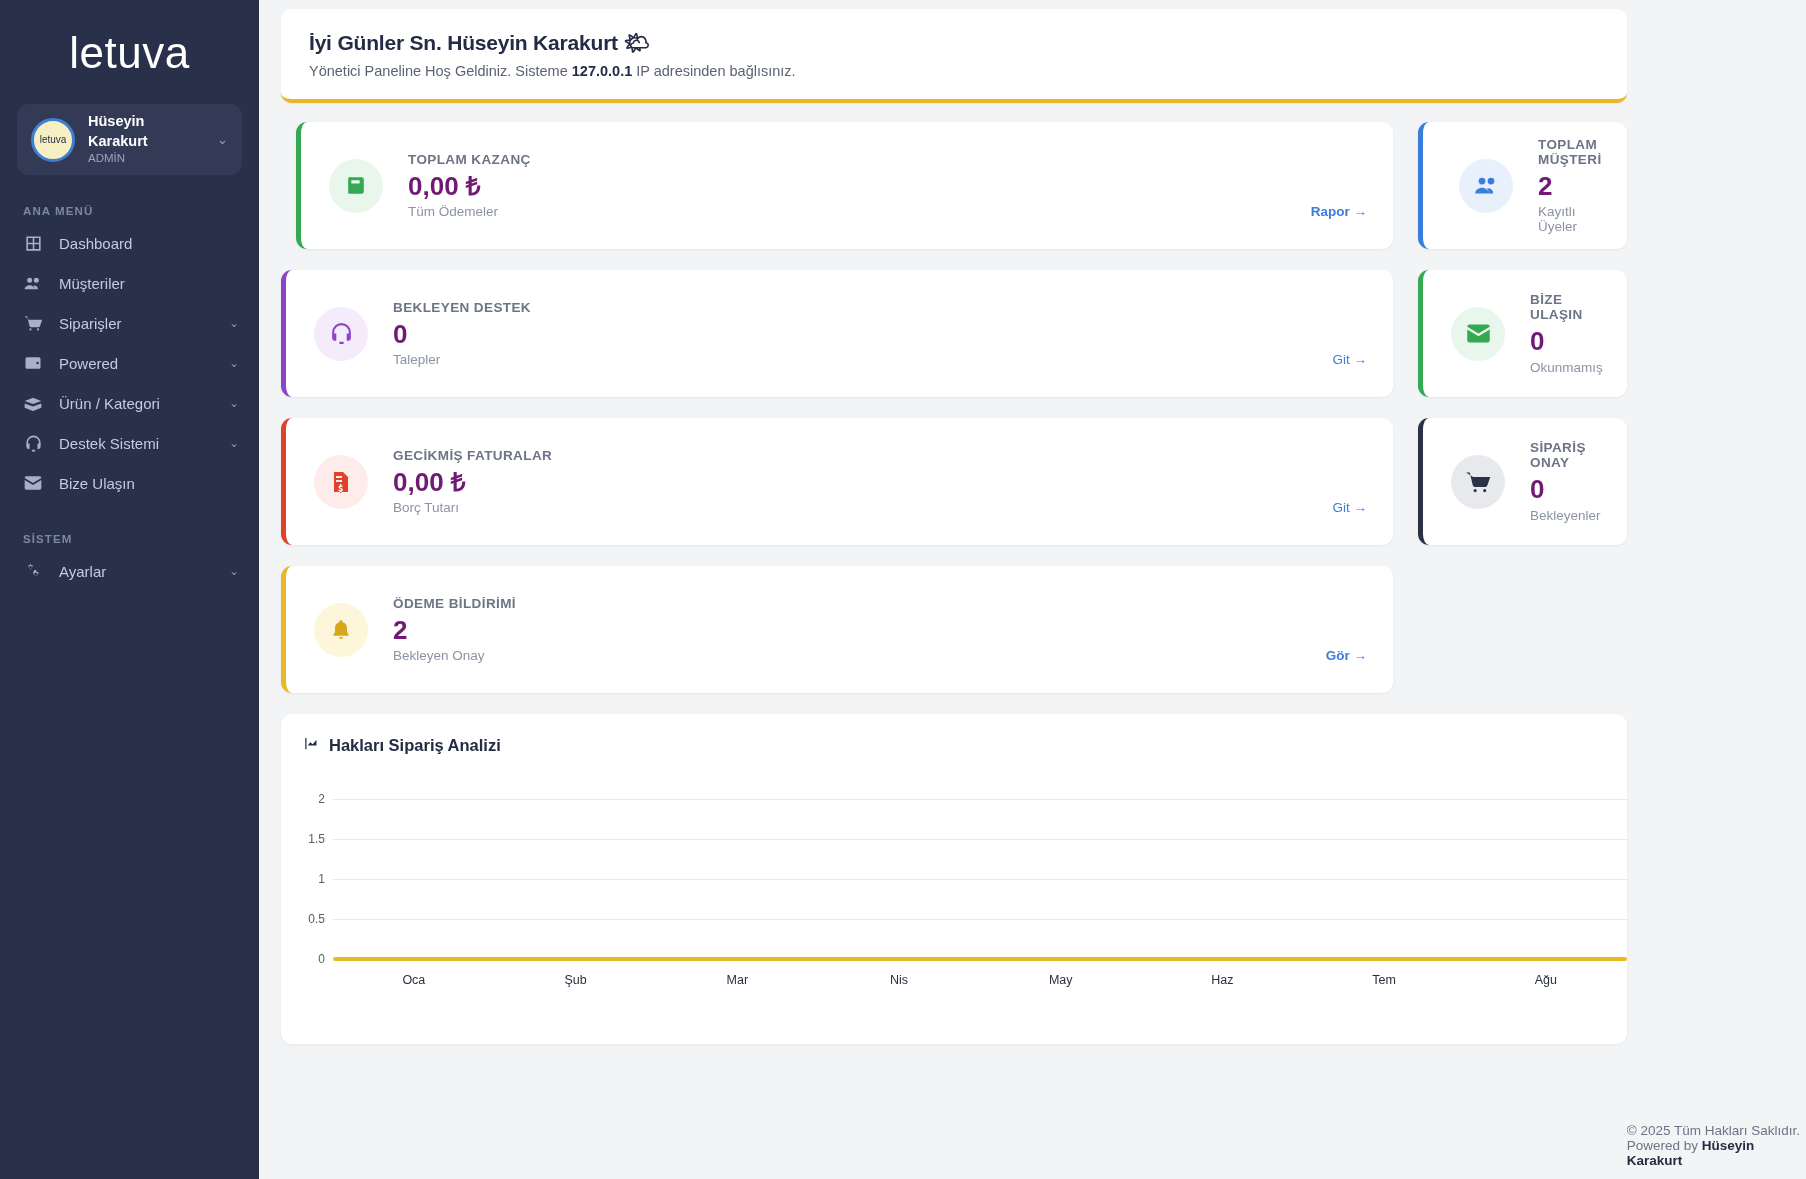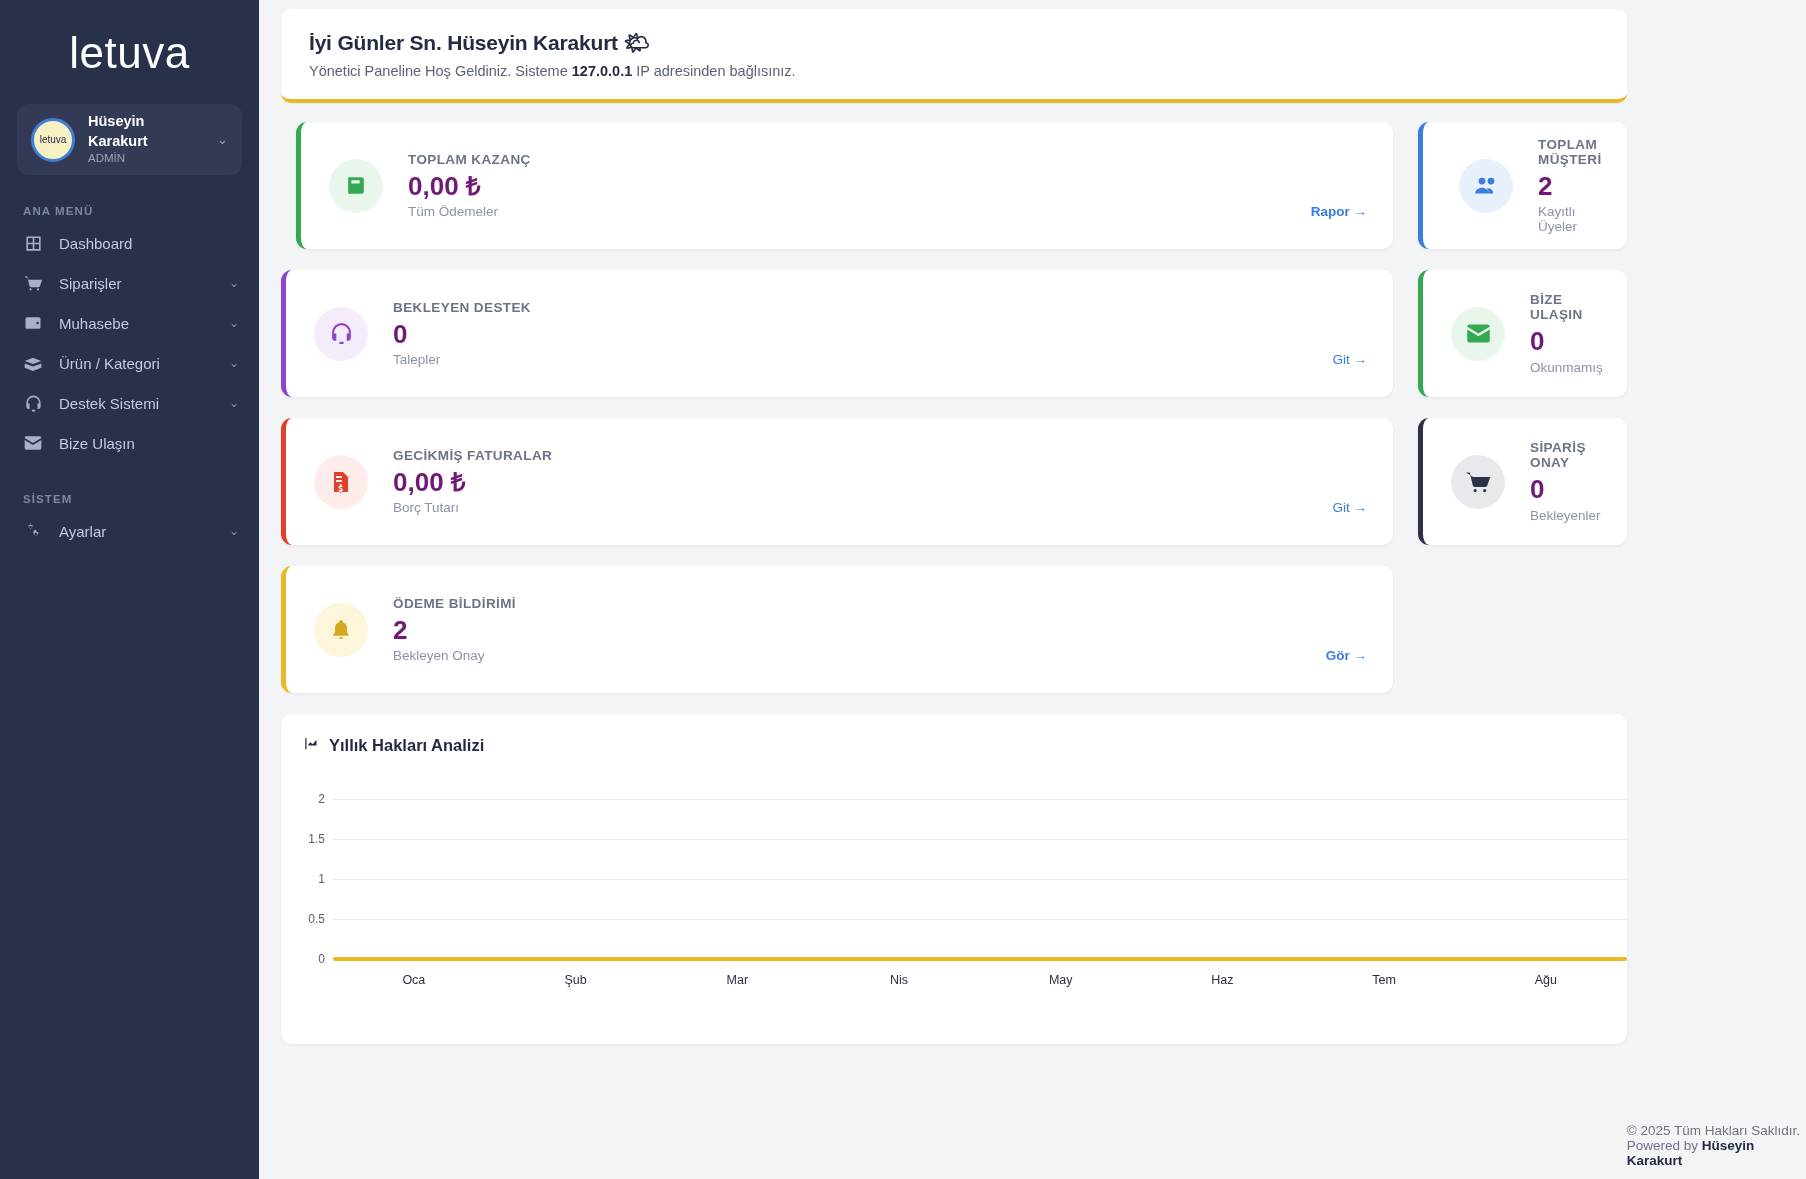--- a/index.html
+++ b/index.html
@@ -216,38 +216,47 @@
     <div class="nav-item">
       <span class="ic">
         <svg width="19" height="19" viewBox="0 0 24 24">
             <path d="M3 3h18v18H3V3zm2 2v6h6V5H5zm8 0v6h6V5h-6zm-8 8v6h6v-6H5zm8 0v6h6v-6h-6z"></path>
           </svg>
       </span>
       <span class="lbl">Dashboard</span>
       <span class="caret"></span>
     </div>
 
+    <div class="nav-item">
+      <span class="ic">
+        <svg width="21" height="21" viewBox="0 0 24 24">
+            <path d="M8 11a3 3 0 100-6 3 3 0 000 6zm8 0a3 3 0 100-6 3 3 0 000 6zM2 19c0-3 3-5 6-5s6 2 6 5H2zm12.2-4.6c2.3.5 3.8 2.2 3.8 4.6h-4c0-1.8-.6-3.3-1.6-4.4.6-.1 1.2-.2 1.8-.2z"></path>
+          </svg>
+      </span>
+      <span class="lbl">Müşteriler</span>
+      <span class="caret"></span>
+    </div>
 
     <div class="nav-item">
       <span class="ic">
         <svg width="20" height="20" viewBox="0 0 24 24">
             <path d="M2 4h3l2.7 11.3a2 2 0 002 1.7h8.9a2 2 0 002-1.6L23 8H7M9 21a1.3 1.3 0 100-2.6A1.3 1.3 0 009 21zm9 0a1.3 1.3 0 100-2.6A1.3 1.3 0 0018 21z"></path>
           </svg>
       </span>
       <span class="lbl">Siparişler</span>
       <span class="caret">⌄</span>
     </div>
 
     <div class="nav-item">
       <span class="ic">
         <svg width="20" height="20" viewBox="0 0 24 24">
             <path d="M3 7a2 2 0 012-2h14a2 2 0 012 2v10a2 2 0 01-2 2H5a2 2 0 01-2-2V7zm13 5a1.5 1.5 0 103 0 1.5 1.5 0 00-3 0z"></path>
           </svg>
       </span>
-      <span class="lbl">Muhasebe</span>
+      <span class="lbl">Powered</span>
       <span class="caret">⌄</span>
     </div>
 
     <div class="nav-item">
       <span class="ic">
         <svg width="21" height="21" viewBox="0 0 24 24">
             <path d="M2 9l10-4 10 4-10 3.5L2 9zm0 3l10 3.5L22 12v5l-10 4-10-4v-5z"></path>
           </svg>
       </span>
       <span class="lbl">Ürün / Kategori</span>
@@ -395,21 +404,21 @@
 
       </section>
 
       <section class="chart-card">
         <div class="chart-title">
           <span>
             <svg width="17" height="15" viewBox="0 0 24 24" fill="#242c44">
                 <path d="M2 3h2v18H2V3zm4 12l4-5 4 3 6-7v9H6v0z"></path>
               </svg>
           </span>
-          <span>Yıllık Hakları Analizi</span>
+          <span>Hakları Sipariş Analizi</span>
         </div>
 
         <div class="chart-area">
           <div class="grid-line" style="top:0px"></div>
           <div class="grid-line" style="top:40px"></div>
           <div class="grid-line" style="top:80px"></div>
           <div class="grid-line" style="top:120px"></div>
 
           <div class="ytick" style="top:0px">2</div>
           <div class="ytick" style="top:40px">1.5</div>

